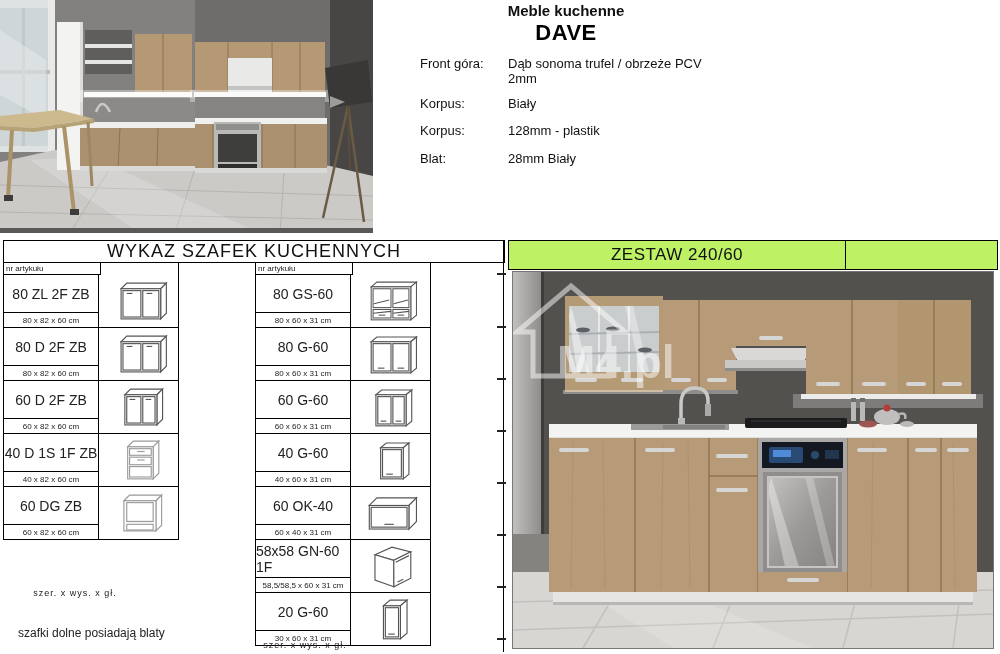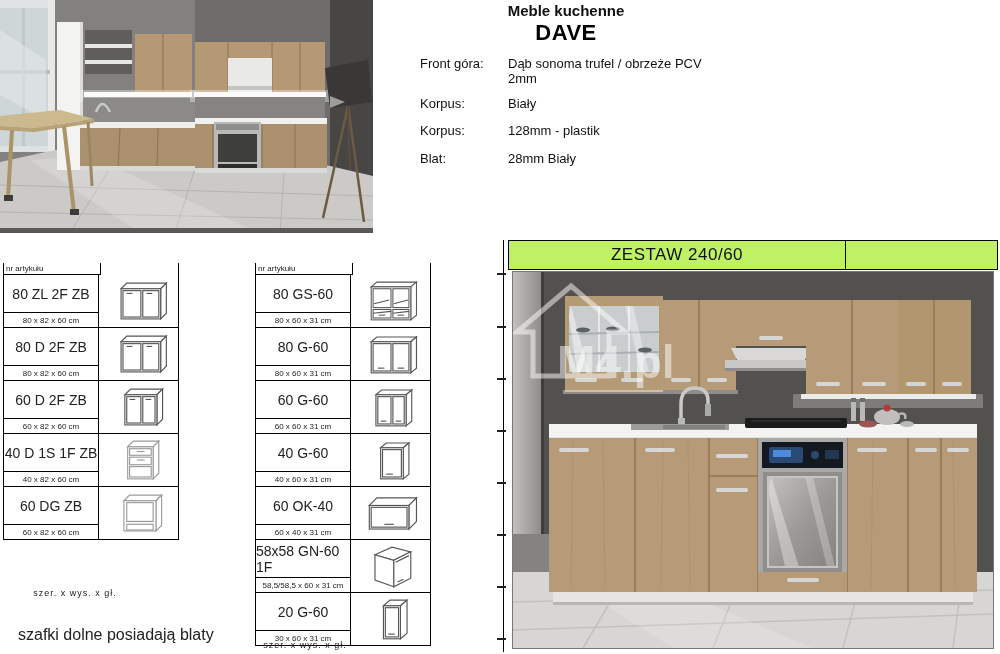--- a/index.html
+++ b/index.html
@@ -33,21 +33,21 @@
             display:flex;align-items:center;justify-content:center;font-size:14px;color:#222;}
   .celldims{position:absolute;left:0;top:37px;width:94px;height:14px;border-top:1px solid #000;border-right:1px solid #000;
             display:flex;align-items:center;justify-content:center;font-size:8px;color:#222;}
   .cellicon{position:absolute;left:95px;top:0;width:79px;height:52px;
             display:flex;align-items:center;justify-content:center;}
   .legend{position:absolute;font-size:9px;color:#222;letter-spacing:1px;width:140px;text-align:center;}
   .legend-left{left:2px;top:348px;}
   .legend-right{left:232px;top:400px;}
   .right-rule{position:absolute;left:500px;top:0;width:1px;height:412px;background:#000;}
   .tick{position:absolute;left:494px;width:9px;height:2px;background:#222;}
-  .footnote{position:absolute;left:18px;top:626px;font-size:16px;color:#222;}
+  .footnote{position:absolute;left:18px;top:626px;font-size:12px;color:#222;}
 
   
   #set-panel{position:absolute;left:508px;top:240px;width:490px;height:410px;}
   .set-header{position:absolute;left:0;top:0;width:488px;height:28px;background:#bef264;border:1px solid #000;}
   .set-title{position:absolute;left:0;top:0;width:336px;height:28px;display:flex;align-items:center;justify-content:center;
              font-size:17px;letter-spacing:.5px;color:#111;}
   .set-header-divider{position:absolute;left:336px;top:0;width:1px;height:28px;background:#000;}
   .set-image{position:absolute;left:4px;top:31px;width:480px;height:376px;border:1px solid #777;}
   .set-image svg{display:block;}
 </style>
@@ -163,20 +163,21 @@
       <span class="spec-label">Korpus:</span>
       <span class="spec-value">128mm - plastik</span>
     </div>
     <div class="spec-row" style="margin-top:13px">
       <span class="spec-label">Blat:</span>
       <span class="spec-value">28mm Biały</span>
     </div>
   </div>
 
   <div id="cab-table">
+    <div class="t-title">WYKAZ SZAFEK KUCHENNYCH</div>
 
     <div class="group group-left">
       <div class="col-head">nr artykułu</div>
 
       <div class="row">
         <div class="cellcode">80 ZL 2F ZB</div>
         <div class="celldims">80 x 82 x 60 cm</div>
         <div class="cellicon">
           <svg width="66" height="48" viewBox="0 0 70 50">
               <g fill="#fff" stroke="#555" stroke-width="1.2">

